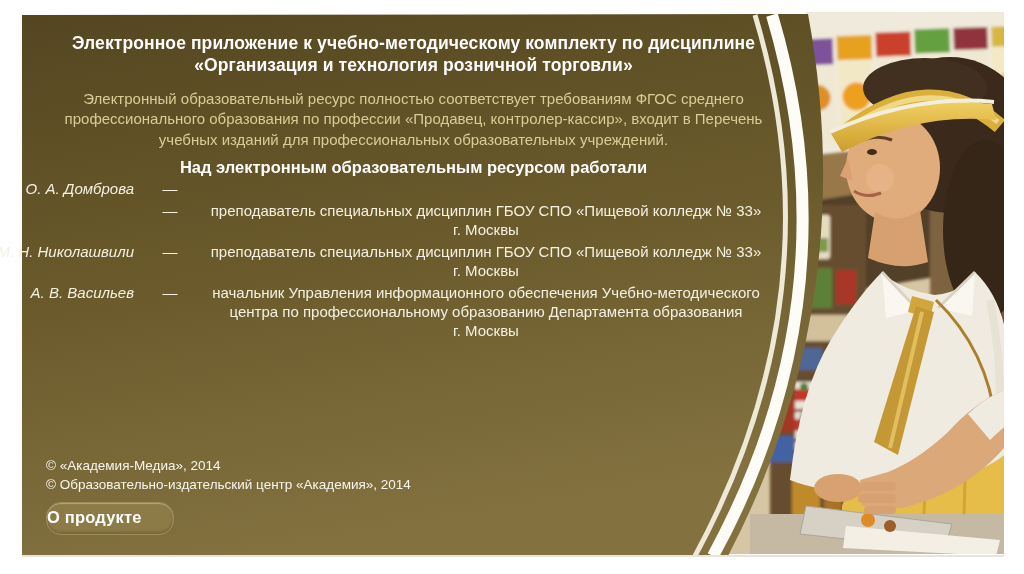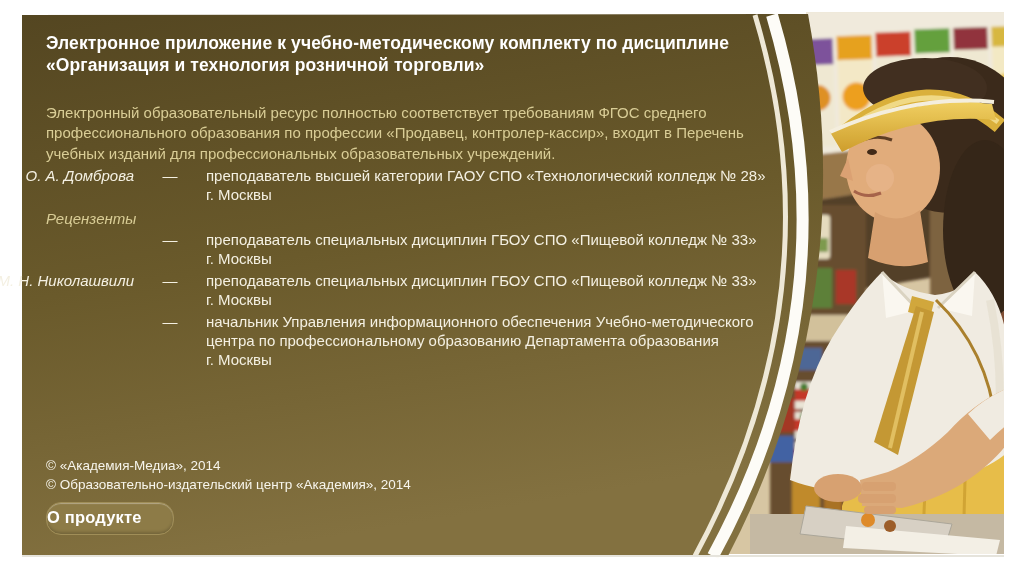--- a/index.html
+++ b/index.html
@@ -1,22 +1,22 @@
 <!DOCTYPE html>
 <html><head>
 <meta charset="utf-8">
 <style>
   html,body{margin:0;padding:0;background:#ffffff;}
   body{width:1024px;height:574px;position:relative;overflow:hidden;
        font-family:"Liberation Sans","DejaVu Sans",sans-serif;}
   #stage{position:absolute;inset:0;}
   svg{position:absolute;left:0;top:0;}
-  .content{position:absolute;left:46px;top:33px;width:735px;z-index:2;}
+  .content{position:absolute;left:46px;top:33px;width:735px;z-index:2;text-align:center;}
   .title{font-size:17.5px;line-height:1.24;font-weight:bold;color:#ffffff;letter-spacing:.1px;}
-  .intro{margin-top:27px;font-size:15px;line-height:1.34;color:#d9cd96;}
+  .intro{margin-top:13px;font-size:15px;line-height:1.34;color:#d9cd96;}
   .h2{margin-top:8px;font-size:16.5px;font-weight:bold;color:#ffffff;}
   .role-label{margin:5px 0 2px;font-style:italic;color:#d9cd96;font-size:15px;line-height:1.28;}
   .person{margin:2px 0 3px;font-size:15px;line-height:1.27;color:#f4f0e2;
           display:grid;grid-template-columns:88px 16px 560px;column-gap:3px;gap:28px;}
   .pname{grid-column:1;justify-self:end;font-style:italic;white-space:nowrap;}
   .pdash{grid-column:2;justify-self:center;}
   .pdesc{grid-column:3;}
   .copyright{position:absolute;left:46px;top:437px;z-index:2;font-size:13.5px;
              line-height:1.4;color:#f7f5ec;margin-top:20px;}
   .about-btn{position:absolute;left:46px;top:502px;z-index:3;width:126px;height:31px;
@@ -184,43 +184,43 @@
       <path d="M772,15 Q855,295 713,556" stroke="#fdfcf7" stroke-width="12" fill="none"></path>
       <path d="M755,15 Q838,292 695,556" stroke="#eee8d6" stroke-width="5" fill="none"></path>
     </g>
   </svg>
 
   <div class="bottom-edge"></div>
 
   <div class="content">
     <div class="title">Электронное приложение к учебно-методическому комплекту по дисциплине «Организация и технология розничной торговли»</div>
     <div class="intro">Электронный образовательный ресурс полностью соответствует требованиям ФГОС среднего профессионального образования по профессии «Продавец, контролер-кассир», входит в Перечень учебных изданий для профессиональных образовательных учреждений.</div>
+    <div class="h2">Над электронным образовательным ресурсом работали</div>
 
     <div>
 
       <div class="person">
         <span class="pname">О. А. Домброва</span>
         <span class="pdash">—</span>
-        <span class="pdesc">преподаватель высшей категории ГАОУ СПО «Технологический колледж № 28» г.&nbsp;Москвы</span>
-      </div>
-
-      <div class="role-label">Рецензенты</div>
+      </div>
+
 
       <div class="person">
         <span class="pdash">—</span>
         <span class="pdesc">преподаватель специальных дисциплин ГБОУ СПО «Пищевой колледж № 33» г.&nbsp;Москвы</span>
       </div>
 
       <div class="person">
         <span class="pname">М. Н. Николашвили</span>
         <span class="pdash">—</span>
         <span class="pdesc">преподаватель специальных дисциплин ГБОУ СПО «Пищевой колледж № 33» г.&nbsp;Москвы</span>
       </div>
 
       <div class="person">
+        <span class="pname">А. В. Васильев</span>
         <span class="pdash">—</span>
         <span class="pdesc">начальник Управления информационного обеспечения Учебно-методического центра по профессиональному образованию Департамента образования г.&nbsp;Москвы</span>
       </div>
     </div>
   </div>
 
   <div class="copyright">
     <div>© «Академия-Медиа», 2014</div>
     <div>© Образовательно-издательский центр «Академия», 2014</div>
   </div>

